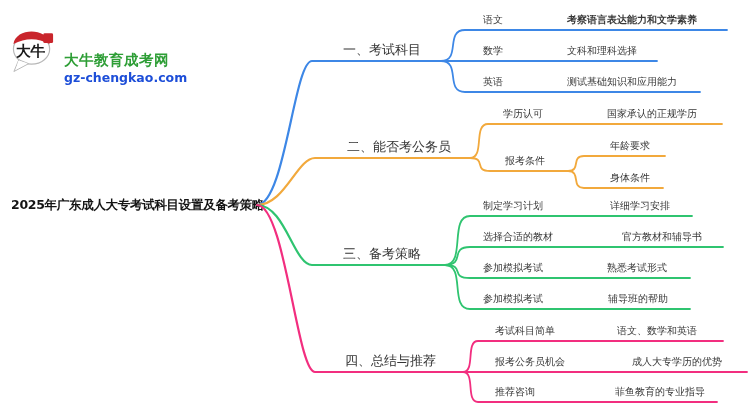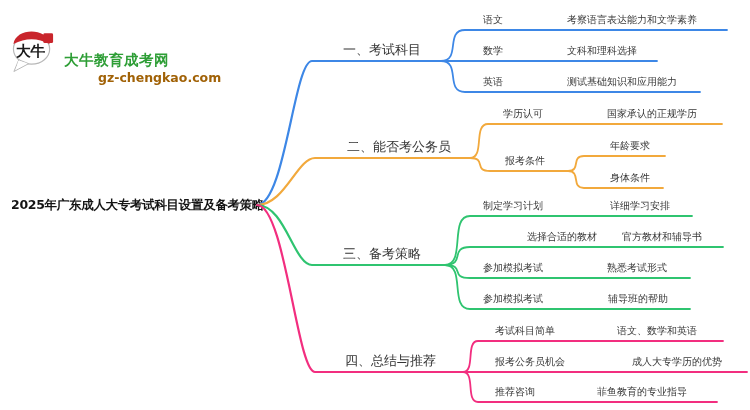--- a/index.html
+++ b/index.html
@@ -35,21 +35,21 @@
     <svg width="47" height="52" viewBox="0 0 48 52">
       <ellipse cx="22" cy="27" rx="18.5" ry="15.5" fill="#ffffff" stroke="#b8b8b8" stroke-width="1.2"></ellipse>
       <path d="M9 38 L4 50 L19 42 Z" fill="#ffffff" stroke="#b8b8b8" stroke-width="1" stroke-linejoin="round"></path>
       <path d="M8.5 39 L18 41.5 L6 48 Z" fill="#ffffff" stroke="none"></path>
       <path d="M3.5 22 C6 5 38 5 40.5 22 C28 15.5 16 15.5 3.5 22 Z" fill="#c9252c"></path>
       <rect x="34" y="11" width="10" height="10" rx="1.5" fill="#c9252c"></rect>
       <text x="21" y="34" font-size="15" font-weight="bold" fill="#1a1a1a" text-anchor="middle">大牛</text>
     </svg>
     <div class="logo-text">
       <div class="name" style="color: rgb(46, 158, 54); margin-top: 42px;">大牛教育成考网</div>
-      <div class="url" style="color: #a16207; margin-left: 34px;">gz-chengkao.com</div>
+      <div class="url" style="color: #1d4ed8;">gz-chengkao.com</div>
     </div>
   </div>
 
   <div class="main-title">2025年广东成人大专考试科目设置及备考策略</div>
 
   <svg id="mindmap-svg" width="750" height="410" viewBox="0 0 750 410">
       <path d="M 257 205 C 285 205, 294 61, 312 61 L 441 61" fill="none" stroke="#3d87e6" stroke-width="2.2" stroke-linecap="round"></path>
       <path d="M 441 61 C 461.4 61, 444.6 30, 465 30 L 727 30" fill="none" stroke="#3d87e6" stroke-width="1.8" stroke-linecap="round"></path>
       <path d="M 441 61 L 657 61" fill="none" stroke="#3d87e6" stroke-width="1.8" stroke-linecap="round"></path>
       <path d="M 441 61 C 461.4 61, 444.6 92, 465 92 L 700 92" fill="none" stroke="#3d87e6" stroke-width="1.8" stroke-linecap="round"></path>
@@ -65,42 +65,42 @@
       <path d="M 445 265 C 466.25 265, 448.75 309, 470 309 L 690 309" fill="none" stroke="#2fc470" stroke-width="1.8" stroke-linecap="round"></path>
       <path d="M 257 205 C 285 205, 297 372, 315 372 L 463 372" fill="none" stroke="#f22e7f" stroke-width="2.2" stroke-linecap="round"></path>
       <path d="M 463 372 C 475.75 372, 465.25 341, 478 341 L 723 341" fill="none" stroke="#f22e7f" stroke-width="1.8" stroke-linecap="round"></path>
       <path d="M 463 372 L 747 372" fill="none" stroke="#f22e7f" stroke-width="1.8" stroke-linecap="round"></path>
       <path d="M 463 372 C 475.75 372, 465.25 402, 478 402 L 717 402" fill="none" stroke="#f22e7f" stroke-width="1.8" stroke-linecap="round"></path>
     </svg>
 
   <div id="labels">
       <div class="branch-label" style="left: 343px; top: 42px;">一、考试科目</div>
       <div class="node-label" style="left: 483px; top: 12px;">语文</div>
-      <div class="node-label" style="left: 567px; top: 12px;">考察语言表达能力和文学素养</div>
+      <div class="node-label" style="left: 567px; top: 12px; font-weight: bold;">考察语言表达能力和文学素养</div>
       <div class="node-label" style="left: 483px; top: 43px;">数学</div>
       <div class="node-label" style="left: 567px; top: 43px;">文科和理科选择</div>
       <div class="node-label" style="left: 483px; top: 74px;">英语</div>
       <div class="node-label" style="left: 567px; top: 74px;">测试基础知识和应用能力</div>
       <div class="branch-label" style="left: 347px; top: 139px;">二、能否考公务员</div>
       <div class="node-label" style="left: 503px; top: 106px;">学历认可</div>
       <div class="node-label" style="left: 607px; top: 106px;">国家承认的正规学历</div>
       <div class="node-label" style="left: 505px; top: 153px;">报考条件</div>
       <div class="node-label" style="left: 610px; top: 138px;">年龄要求</div>
       <div class="node-label" style="left: 610px; top: 170px;">身体条件</div>
       <div class="branch-label" style="left: 343px; top: 246px;">三、备考策略</div>
       <div class="node-label" style="left: 483px; top: 198px;">制定学习计划</div>
       <div class="node-label" style="left: 610px; top: 198px;">详细学习安排</div>
-      <div class="node-label" style="left: 483px; top: 229px; margin-left: 44px;">选择合适的教材</div>
+      <div class="node-label" style="left: 483px; top: 229px;">选择合适的教材</div>
       <div class="node-label" style="left: 622px; top: 229px;">官方教材和辅导书</div>
       <div class="node-label" style="left: 483px; top: 260px;">参加模拟考试</div>
       <div class="node-label" style="left: 607px; top: 260px;">熟悉考试形式</div>
       <div class="node-label" style="left: 483px; top: 291px;">参加模拟考试</div>
       <div class="node-label" style="left: 608px; top: 291px;">辅导班的帮助</div>
       <div class="branch-label" style="left: 345px; top: 353px;">四、总结与推荐</div>
       <div class="node-label" style="left: 495px; top: 323px;">考试科目简单</div>
       <div class="node-label" style="left: 617px; top: 323px;">语文、数学和英语</div>
       <div class="node-label" style="left: 495px; top: 354px;">报考公务员机会</div>
       <div class="node-label" style="left: 632px; top: 354px;">成人大专学历的优势</div>
       <div class="node-label" style="left: 495px; top: 384px;">推荐咨询</div>
-      <div class="node-label" style="left: 597px; top: 384px;">菲鱼教育的专业指导</div>
+      <div class="node-label" style="left: 615px; top: 384px;">菲鱼教育的专业指导</div>
     </div>
 
 </div>
 
 </body></html>

